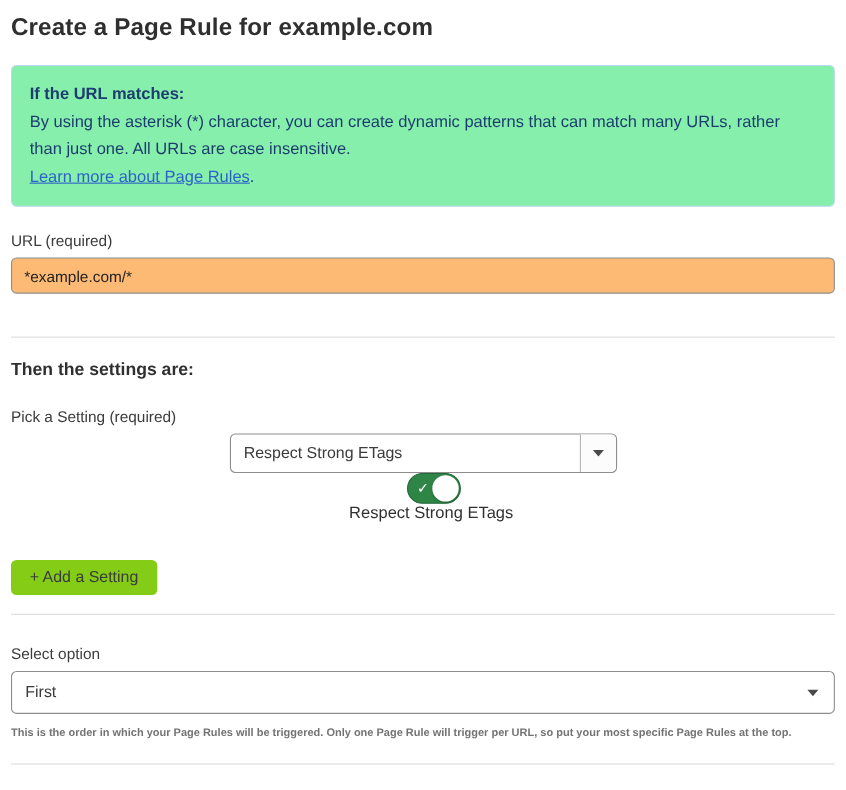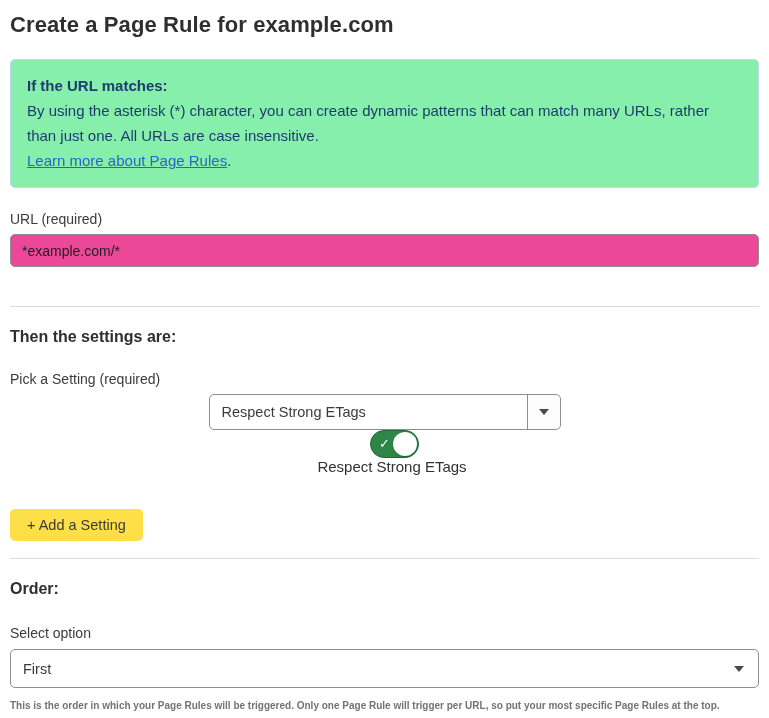--- a/index.html
+++ b/index.html
@@ -40,21 +40,21 @@
   .field-label {
     font-size: 14px;
     color: #3b3b3b;
     margin-top: 23px;
     margin-bottom: 7px;
   }
 
   .url-input {
     width: 749px;
     height: 33px;
-    background: #ec4899;
+    background: #fdba74;
     border: 1px solid #8e8e8e;
     border-radius: 5px;
     padding: 0 11px;
     font-size: 14px;
     color: #1f1f1f;
     font-family: "Liberation Sans", "DejaVu Sans", sans-serif;
     outline: none;
   }
 
   .divider {
@@ -153,21 +153,21 @@
 
   .toggle-label {
     font-size: 15px;
     color: #313131;
     margin-left: 15px;
   }
 
   .add-setting-btn {
     margin-top: 34px;
     display: inline-block;
-    background: #fde047;
+    background: #84cc16;
     color: #3b3b3b;
     border: none;
     border-radius: 5px;
     padding: 8px 17px;
     font-size: 14.5px;
     font-family: "Liberation Sans", "DejaVu Sans", sans-serif;
     cursor: pointer;
   }
 
   .order-label { margin-top: 27px; margin-bottom: 8px; }
@@ -226,21 +226,20 @@
       <span class="toggle-check">✓</span>
       <span class="toggle-knob"></span>
     </div>
     <span class="toggle-label">Respect Strong ETags</span>
   </div>
 
   <button class="add-setting-btn">+ Add a Setting</button>
 
   <hr class="divider divider-2">
 
-  <div class="section-heading">Order:</div>
 
   <div class="field-label order-label">Select option</div>
 
   <div class="select-box order-select">
     <div class="select-value">First</div>
     <div class="order-caret-wrap">
       <span class="caret-down"></span>
     </div>
   </div>
 

